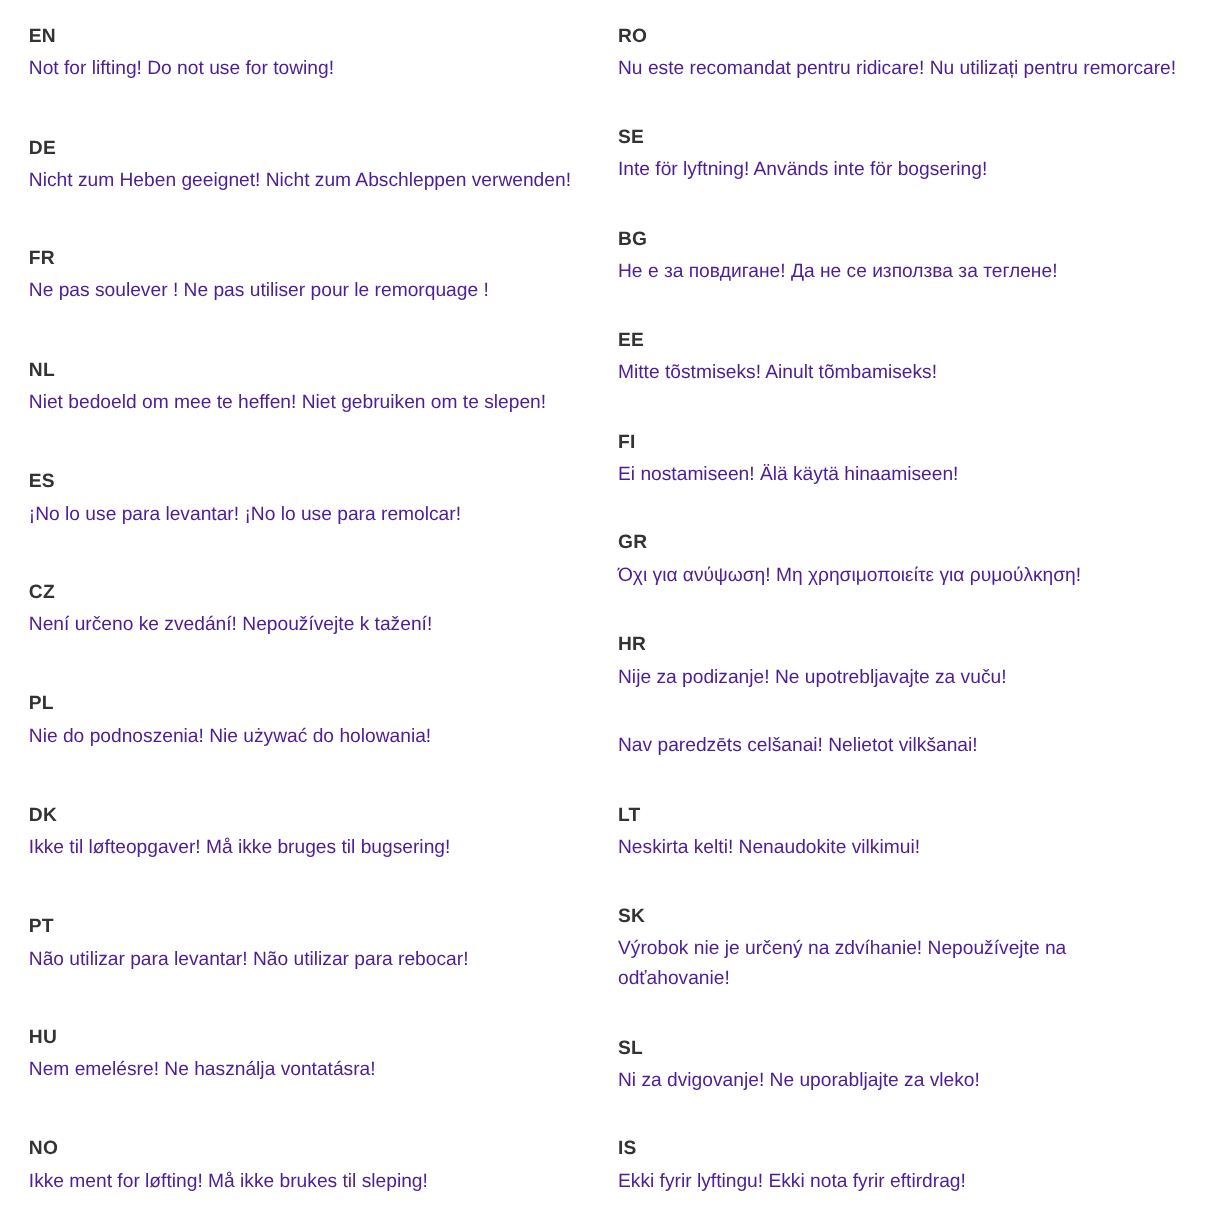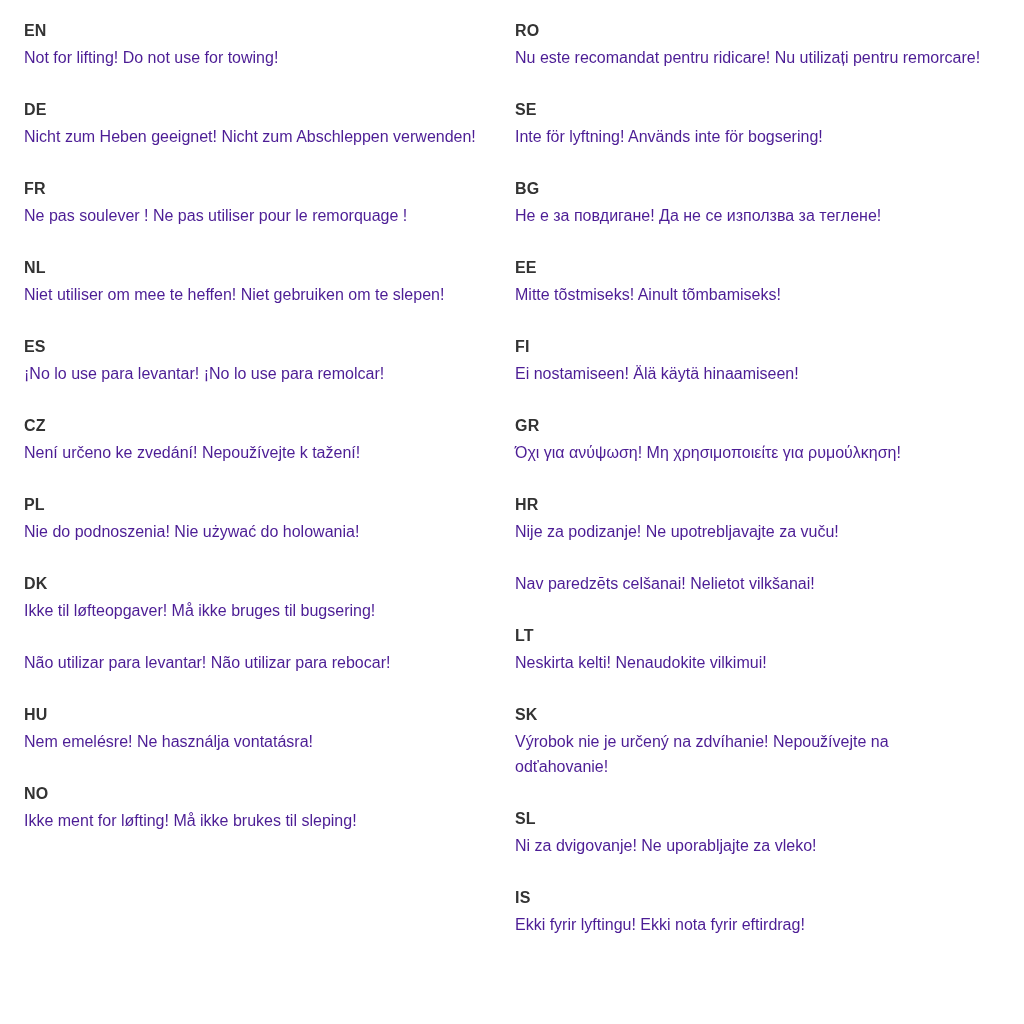--- a/index.html
+++ b/index.html
@@ -18,20 +18,21 @@
     box-sizing: border-box;
     width: 1024px;
     height: 1024px;
     padding: 18px 10px 0 24px;
     display: flex;
     flex-direction: row;
   }
   .col {
     display: flex;
     flex-direction: column;
+    justify-content: space-between;
   }
   .col-left {
     width: 491px;
     flex: 0 0 491px;
   }
   .col-right {
     width: 468px;
     flex: 0 0 468px;
   }
   .entry {
@@ -64,39 +65,40 @@
     <div class="entry">
       <div class="code">DE</div>
       <div class="text">Nicht zum Heben geeignet! Nicht zum Abschleppen verwenden!</div>
     </div>
     <div class="entry">
       <div class="code">FR</div>
       <div class="text">Ne pas soulever ! Ne pas utiliser pour le remorquage !</div>
     </div>
     <div class="entry">
       <div class="code">NL</div>
-      <div class="text">Niet utiliser om mee te heffen! Niet gebruiken om te slepen!</div>
+      <div class="text">Niet bedoeld om mee te heffen! Niet gebruiken om te slepen!</div>
     </div>
     <div class="entry">
       <div class="code">ES</div>
       <div class="text">¡No lo use para levantar! ¡No lo use para remolcar!</div>
     </div>
     <div class="entry">
       <div class="code">CZ</div>
       <div class="text">Není určeno ke zvedání! Nepoužívejte k tažení!</div>
     </div>
     <div class="entry">
       <div class="code">PL</div>
       <div class="text">Nie do podnoszenia! Nie używać do holowania!</div>
     </div>
     <div class="entry">
       <div class="code">DK</div>
       <div class="text">Ikke til løfteopgaver! Må ikke bruges til bugsering!</div>
     </div>
     <div class="entry">
+      <div class="code">PT</div>
       <div class="text">Não utilizar para levantar! Não utilizar para rebocar!</div>
     </div>
     <div class="entry">
       <div class="code">HU</div>
       <div class="text">Nem emelésre! Ne használja vontatásra!</div>
     </div>
     <div class="entry">
       <div class="code">NO</div>
       <div class="text">Ikke ment for løfting! Må ikke brukes til sleping!</div>
     </div>

